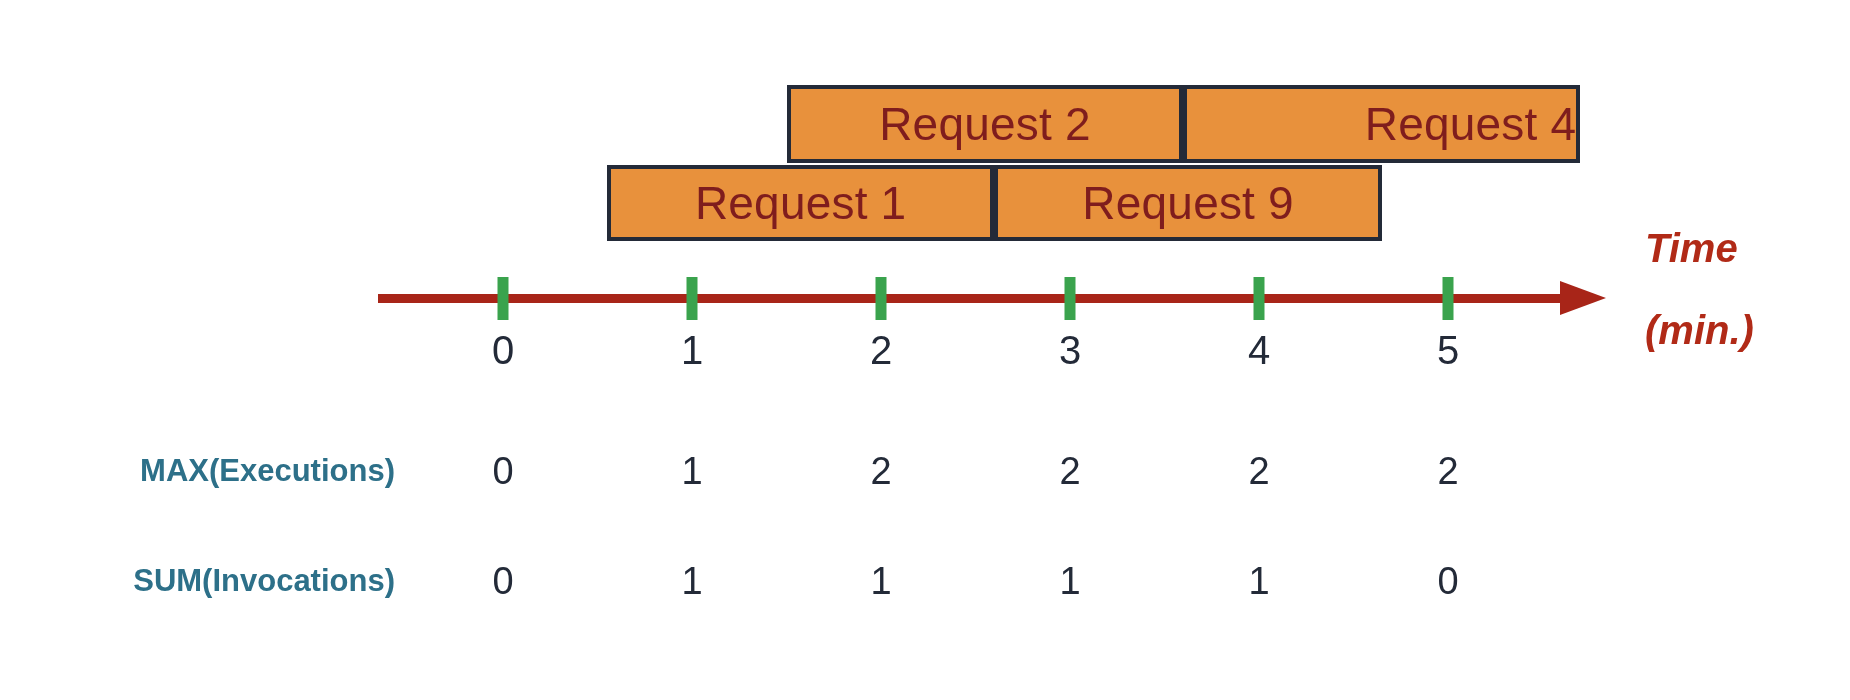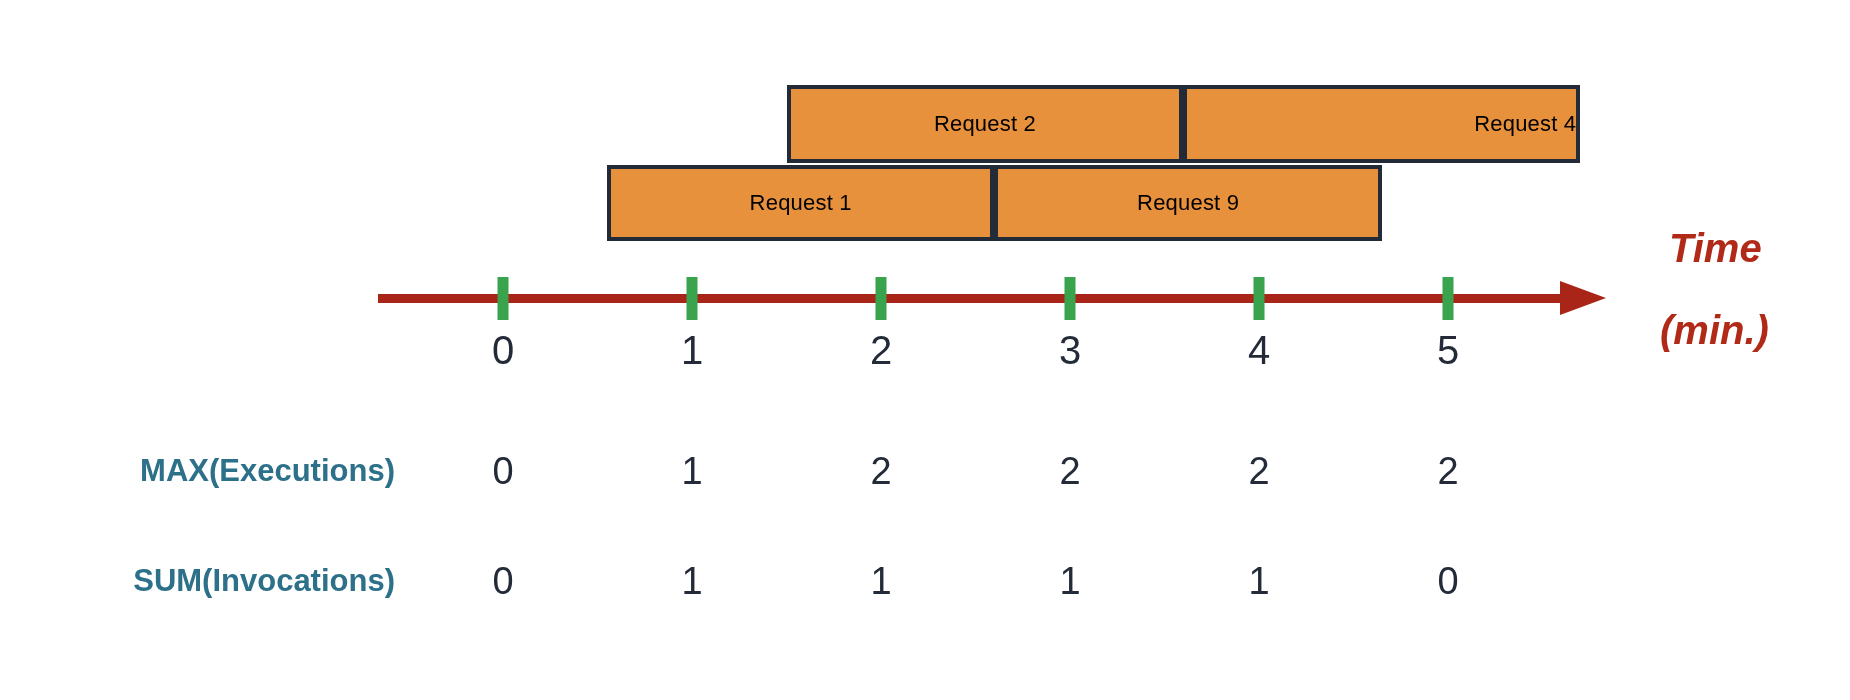--- a/index.html
+++ b/index.html
@@ -18,22 +18,22 @@
 
   
   .req-box {
     position: absolute;
     box-sizing: border-box;
     background: #e8913c;
     border: 4px solid #232a38;
     display: flex;
     align-items: center;
     justify-content: center;
-    color: #000000;
-    font-size: 22px;
+    color: #7f1d1d;
+    font-size: 46px;
     font-weight: 400;
     letter-spacing: 0.2px;
     line-height: 1;
   }
   .req-label {
     pointer-events: none;
     white-space: nowrap;
   }
 
   
@@ -79,22 +79,22 @@
     position: absolute;
     left: 1645px;
     top: 228px;
     width: 200px;
     color: #b12a17;
     font-style: italic;
     font-weight: 700;
     font-size: 40px;
     line-height: 1.0;
   }
-  #axis-title .line1 { display: block; margin-left: 24px; }
-  #axis-title .line2 { display: block; margin-top: 42px; margin-left: 15px; }
+  #axis-title .line1 { display: block; }
+  #axis-title .line2 { display: block; margin-top: 42px; }
 
   
   .metric-label {
     position: absolute;
     right: 1455px;
     width: 460px;
     text-align: right;
     color: #2d7089;
     font-size: 31px;
     font-weight: 700;

